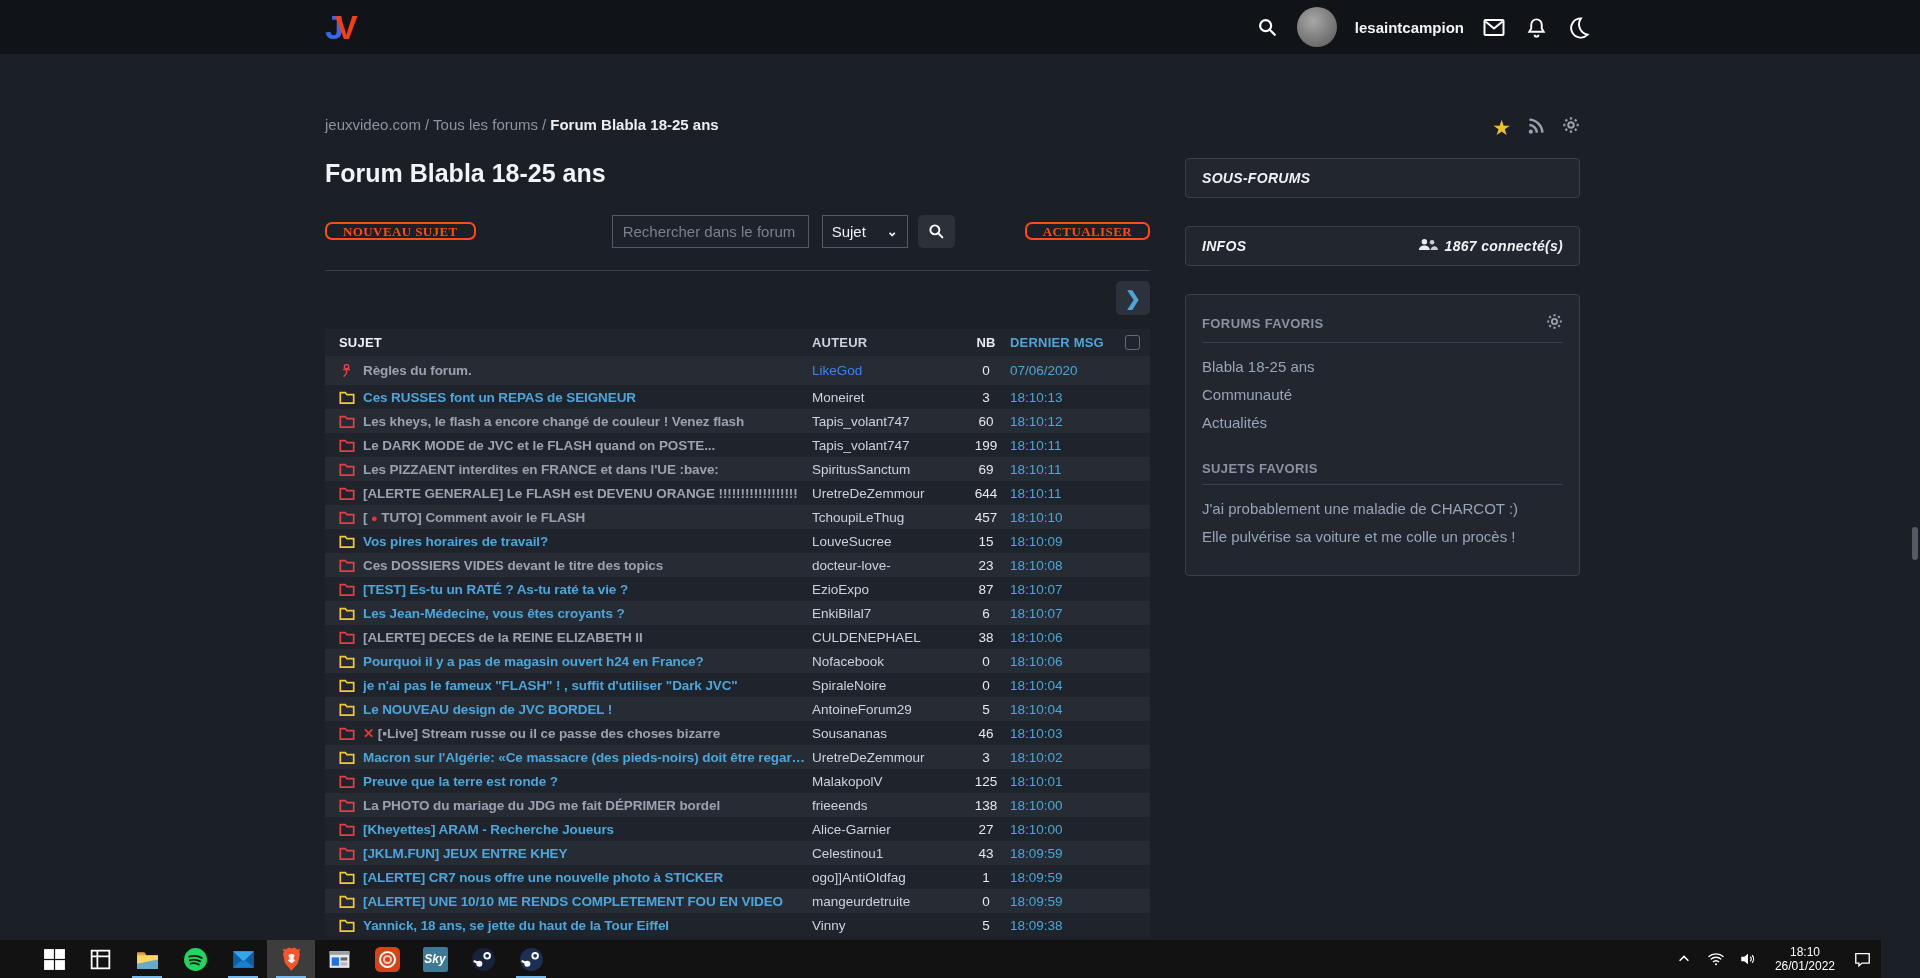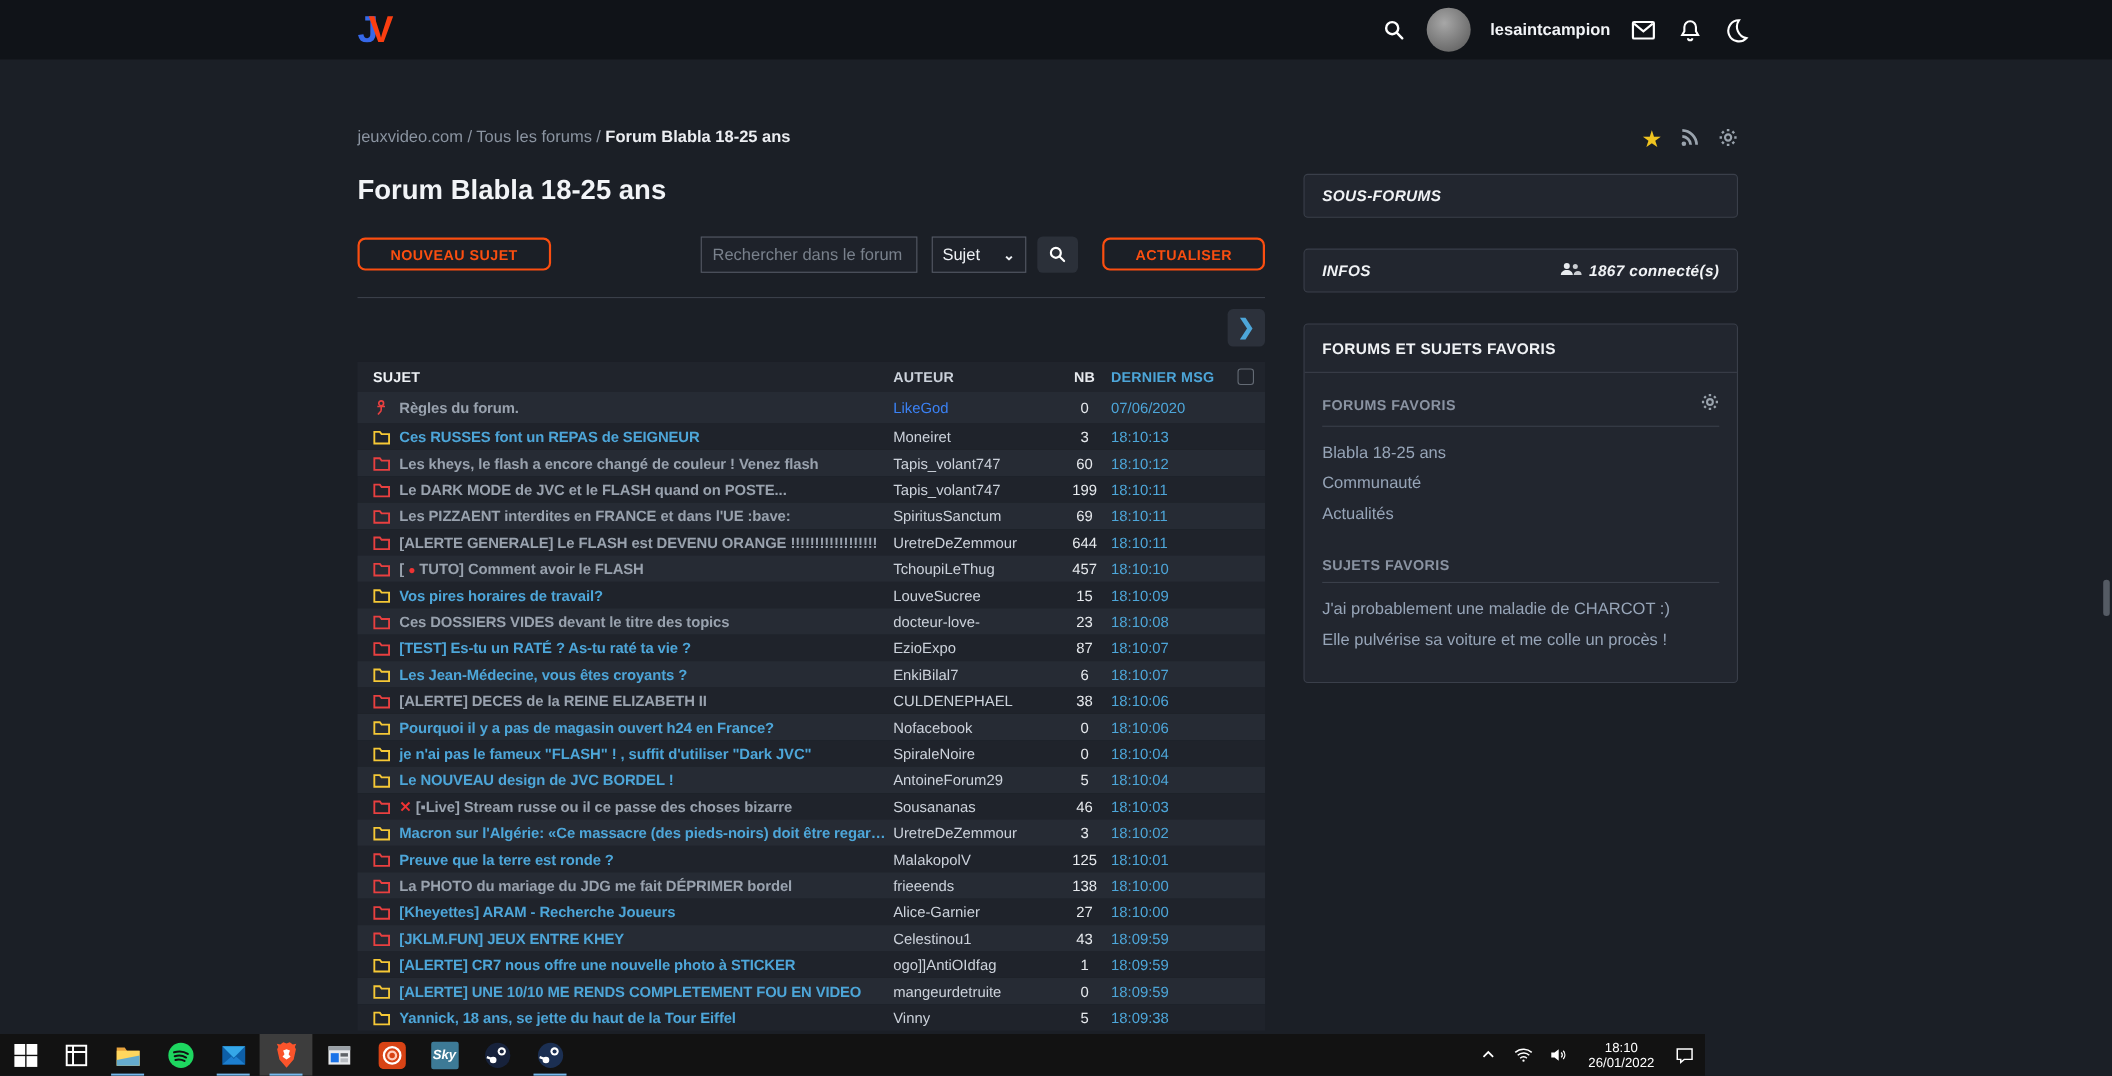--- a/index.html
+++ b/index.html
@@ -23,22 +23,22 @@
 
   .breadcrumb { margin-top:62px; font-size:15px; color:#8b94a1; }
   .breadcrumb span.sep { margin:0 4px; }
   .breadcrumb .crumb { cursor:pointer; }
   .breadcrumb .crumb.current { color:#eceef2; font-weight:bold; }
 
   .page-title { margin-top:26px; font-size:25px; font-weight:bold; color:#f2f4f7; }
 
   .toolbar { margin-top:26px; display:flex; align-items:center; height:34px; }
   .btn-orange { border:2px solid #fb4e10; color:#fb4e10; background:transparent; font-weight:bold;
-     font-size:13px; letter-spacing:.4px; padding:0 28px; height:30px; border-radius:7px; cursor:pointer;
-     font-family:Liberation Sans, sans-serif; }
+     font-size:13px; letter-spacing:.4px; padding:0 16px; height:18px; border-radius:7px; cursor:pointer;
+     font-family:Liberation Serif, serif; }
   .search-input { margin-left:136px; width:197px; height:33px; background:#1e222a; border:1px solid #555b66;
      color:#c9cfd8; font-size:15px; padding:0 10px; outline:none; }
   .search-input::placeholder { color:#79818c; }
   .type-select { margin-left:13px; width:86px; height:33px; background:#1e222a; border:1px solid #555b66;
      color:#eef1f5; font-size:15px; display:flex; align-items:center; justify-content:space-between;
      padding:0 9px; cursor:pointer; }
   .type-select .chev { color:#eef1f5; font-size:13px; font-weight:bold; }
   .search-btn { margin-left:10px; width:37px; height:33px; background:#2b3039; border:none; border-radius:5px;
      display:flex; align-items:center; justify-content:center; cursor:pointer; }
   .toolbar .btn-refresh { margin-left:auto; }
@@ -89,22 +89,22 @@
   .fav-section .lbl { font-size:13px; font-weight:bold; color:#8a93a2; letter-spacing:.4px; }
   .fav-section .gear { margin-left:auto; cursor:pointer; }
   .fav-rule { border-top:1px solid #3a3f4a; margin:0 16px; }
   .fav-list { list-style:none; padding:10px 16px 6px 16px; }
   .fav-list li { font-size:15px; color:#97a5b8; line-height:28px; cursor:pointer; }
 
   
   .scroll-thumb { position:absolute; right:2px; top:527px; width:6px; height:33px; background:#555b64; border-radius:3px; }
 
   
-  .taskbar { position:absolute; left:0; bottom:0; width:1550px; height:38px; background:#121212;
-     display:flex; align-items:stretch; }
+  .taskbar { position:absolute; left:0; bottom:0; width:1881px; height:38px; background:#121212;
+     display:flex; align-items:stretch;padding-left:31px; }
   .tb-cell { width:46px; display:flex; align-items:center; justify-content:center; position:relative; cursor:pointer; }
   .tb-cell.app { width:48px; }
   .tb-cell.active { background:#3d3d3d; }
   .tb-cell .openline { position:absolute; left:9px; right:9px; bottom:0; height:2px; background:#76b9ed; }
   .tb-cell svg, .tb-cell .sky-badge { width:25px; height:25px; }
   .sky-badge { background:#3d7a96; color:#fff; font-style:italic; font-weight:bold; font-size:12px;
      display:flex; align-items:center; justify-content:center; border-radius:2px; }
   .tray { margin-left:auto; display:flex; align-items:center; gap:6px; padding-right:6px; }
   .tray-icon { width:26px; height:26px; display:flex; align-items:center; justify-content:center; cursor:pointer; }
   .clock { text-align:center; color:#fff; font-size:12px; line-height:14px; padding:0 8px; cursor:pointer; }
@@ -512,21 +512,20 @@
               <path d="M1 13c0-3 2.7-5 6-5s6 2 6 5z"></path>
               <circle cx="15.5" cy="4.5" r="2.5" opacity=".85"></circle>
               <path d="M13.8 13c.3-2.4 2-4 4.4-4 2 0 3.7 1.6 3.8 4z" opacity=".85"></path>
             </svg>
         </span>
         <span>1867 connecté(s)</span>
       </span>
     </div>
 
     <div class="sbox favbox">
-      <div class="fav-head">FORUMS ET SUJETS FAVORIS</div>
       <div class="fav-section">
         <span class="lbl">FORUMS FAVORIS</span>
         <span class="gear">
           <svg viewBox="0 0 20 20" width="17" height="17">
               <circle cx="10" cy="10" r="3.1" fill="none" stroke="#9aa3ad" stroke-width="2.2"></circle>
               <g stroke="#9aa3ad" stroke-width="2.6">
                 <path d="M16.2 10h2.4M14.38 14.38l1.7 1.7M10 16.2v2.4M5.62 14.38l-1.7 1.7M3.8 10H1.4M5.62 5.62l-1.7-1.7M10 3.8V1.4M14.38 5.62l1.7-1.7"></path>
               </g>
             </svg>
         </span>

